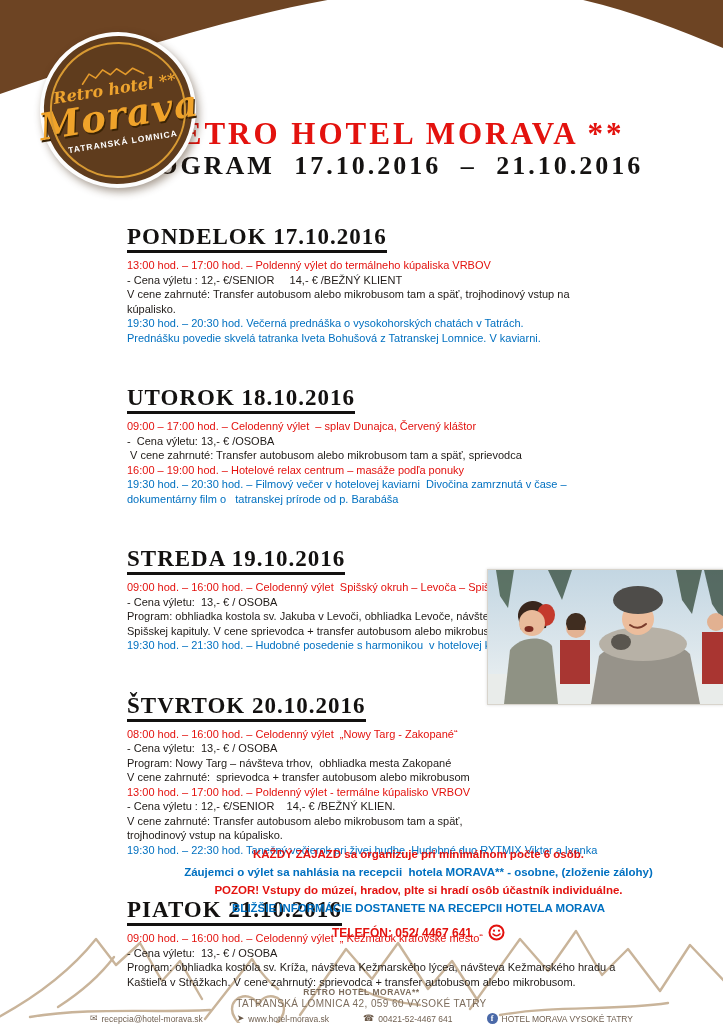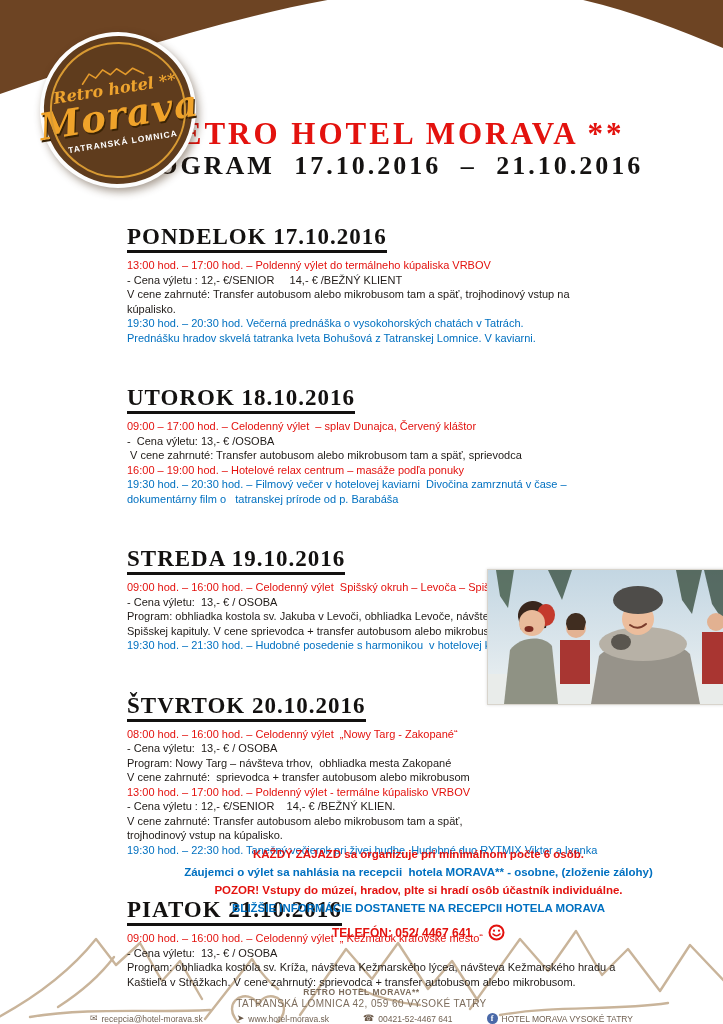--- a/index.html
+++ b/index.html
@@ -111,21 +111,21 @@
 
   <div class="program" id="days-container">
     <section class="day">
       <h3 class="day-heading">PONDELOK 17.10.2016</h3>
       <div class="day-lines">
           <div class="line red">13:00 hod. – 17:00 hod. – Poldenný výlet do termálneho kúpaliska VRBOV</div>
           <div class="line black">- Cena výletu : 12,- €/SENIOR     14,- € /BEŽNÝ KLIENT</div>
           <div class="line black">V cene zahrnuté: Transfer autobusom alebo mikrobusom tam a späť, trojhodinový vstup na</div>
           <div class="line black">kúpalisko.</div>
           <div class="line blue">19:30 hod. – 20:30 hod. Večerná prednáška o vysokohorských chatách v Tatrách.</div>
-          <div class="line blue">Prednášku hradov skvelá tatranka Iveta Bohušová z Tatranskej Lomnice. V kaviarni.</div>
+          <div class="line blue">Prednášku povedie skvelá tatranka Iveta Bohušová z Tatranskej Lomnice. V kaviarni.</div>
         </div>
     </section>
 
     <section class="day">
       <h3 class="day-heading">UTOROK 18.10.2016</h3>
       <div class="day-lines">
           <div class="line red">09:00 – 17:00 hod. – Celodenný výlet  – splav Dunajca, Červený kláštor</div>
           <div class="line black">-  Cena výletu: 13,- € /OSOBA</div>
           <div class="line black"> V cene zahrnuté: Transfer autobusom alebo mikrobusom tam a späť, sprievodca</div>
           <div class="line red">16:00 – 19:00 hod. – Hotelové relax centrum – masáže podľa ponuky</div>

